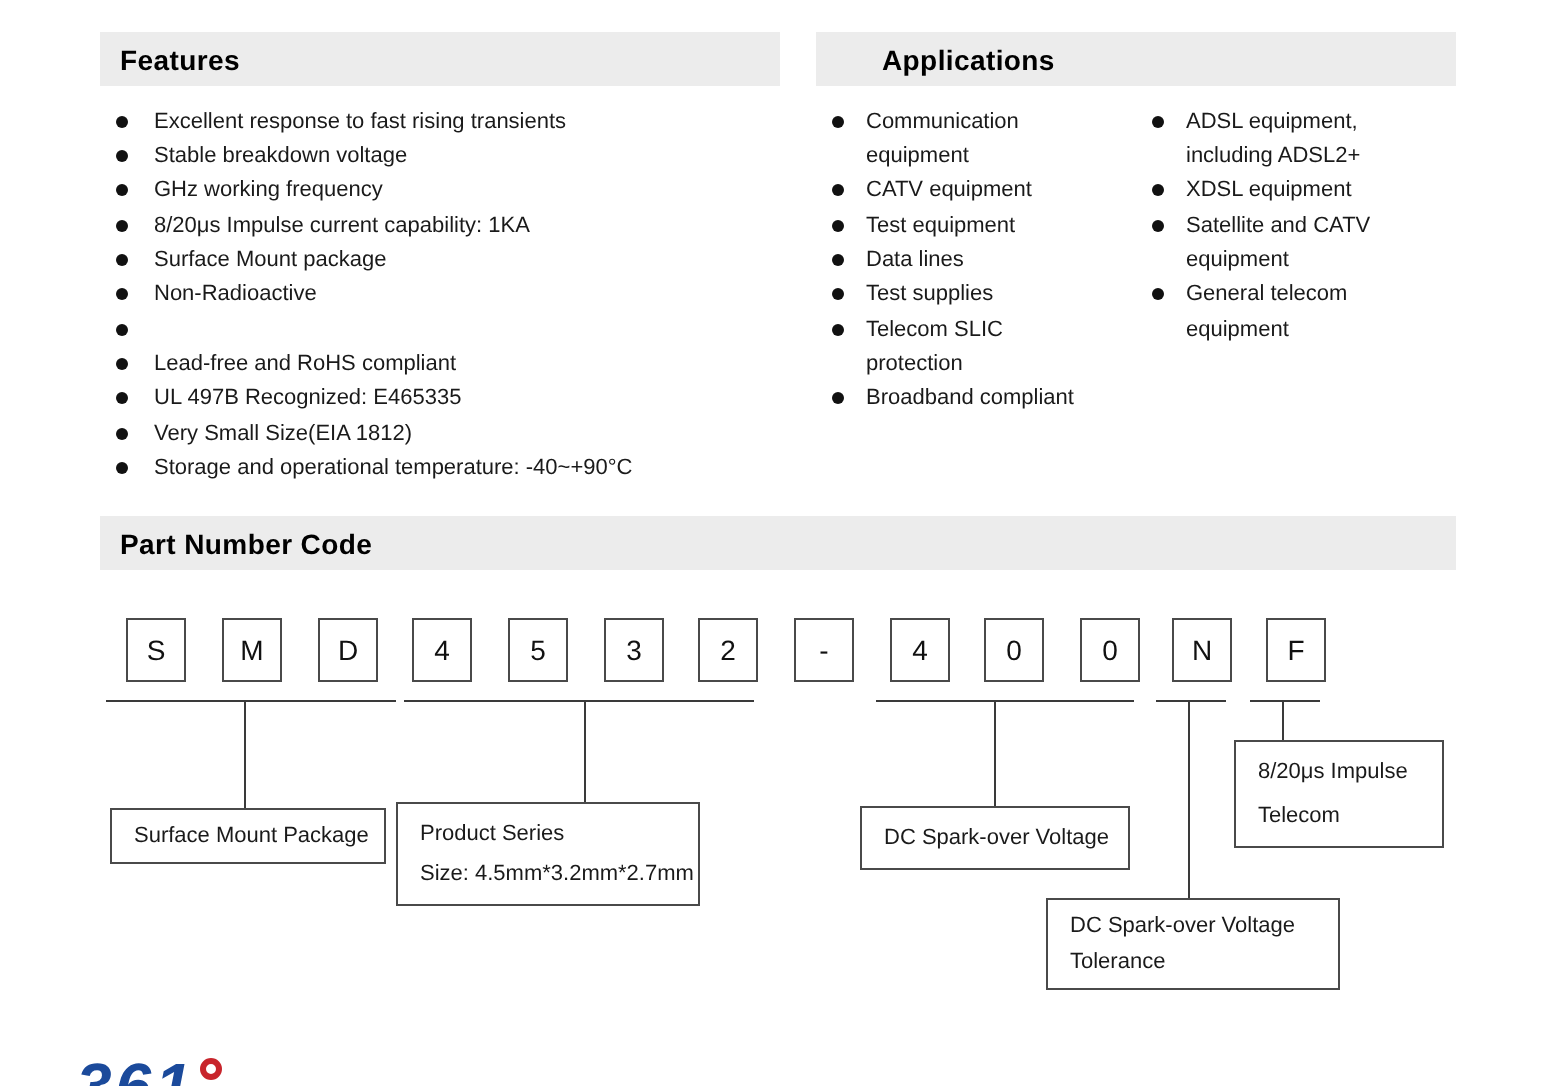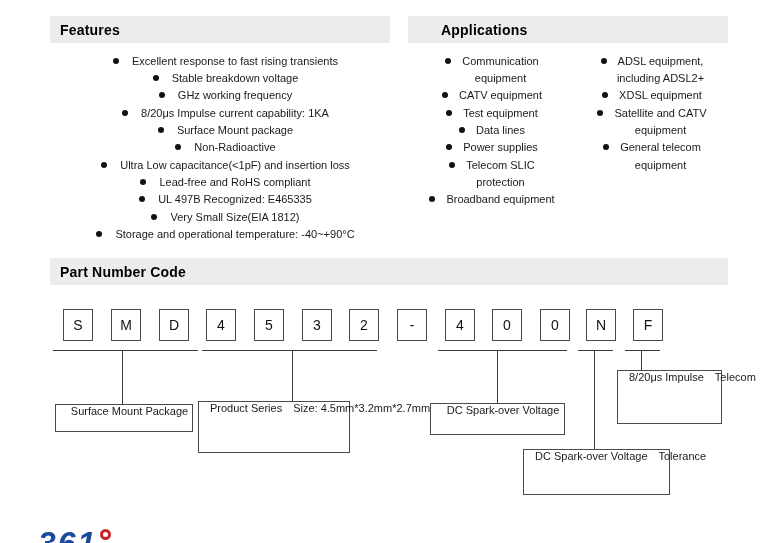--- a/index.html
+++ b/index.html
@@ -6,37 +6,37 @@
   .page{position:relative;width:780px;height:543px;background:#ffffff;
         font-family:"Liberation Sans",sans-serif;color:#111;overflow:hidden;}
 
   
   .bar{position:absolute;height:27px;background:#ececec;display:flex;align-items:center;
        padding-left:10px;box-sizing:border-box;}
   .bar .h{font-size:14px;font-weight:bold;color:#000;letter-spacing:.2px;text-align:center;}
 
   
   .list{position:absolute;}
-  .li{display:flex;align-items:center;height:17.35px;font-size:11px;color:#1a1a1a;white-space:nowrap;justify-content:center;}
+  .li{display:flex;align-items:center;height:17.35px;font-size:11px;color:#1a1a1a;white-space:nowrap;}
   .dot{width:6px;height:6px;border-radius:50%;background:#111;flex:none;}
   .f .dot{margin-right:13px;}
   .a .dot{margin-right:11px;}
   .nb .dot{visibility:hidden;}
 
   
   .cbox{position:absolute;top:309px;width:28px;height:30px;border:1px solid #4a4a4a;
         display:flex;align-items:center;justify-content:center;font-size:14px;color:#111;background:#fff;}
 
   
   .hline{position:absolute;height:1px;background:#3a3a3a;}
   .vline{position:absolute;width:1px;background:#3a3a3a;}
 
   
   .lbox{position:absolute;border:1px solid #4a4a4a;background:#fff;font-size:11px;color:#1a1a1a;
-        display:flex;justify-content:space-evenly;box-sizing:border-box;}
+        display:flex;flex-direction:column;justify-content:space-evenly;box-sizing:border-box;}
   .lbox .ln{padding-left:11px;white-space:nowrap;}
 
   
   .logo{position:absolute;left:38px;top:527px;width:110px;height:16px;overflow:hidden;}
   .logo-inner{display:flex;align-items:flex-start;}
   .logo-text{font-size:32px;line-height:32px;font-weight:bold;font-style:italic;
              color:#1b4a9b;letter-spacing:2px;}
   .logo-deg{width:5px;height:5px;border:3px solid #c8252c;border-radius:50%;
             margin-top:2px;margin-left:3px;flex:none;}
 </style>
@@ -73,21 +73,20 @@
     <div class="li">
         <span class="dot"></span>
         <span>Surface Mount package</span>
       </div>
     <div class="li">
         <span class="dot"></span>
         <span>Non-Radioactive</span>
       </div>
     <div class="li">
         <span class="dot"></span>
-        <span>Ultra Low capacitance(&lt;1pF) and insertion loss</span>
       </div>
     <div class="li">
         <span class="dot"></span>
         <span>Lead-free and RoHS compliant</span>
       </div>
     <div class="li">
         <span class="dot"></span>
         <span>UL 497B Recognized: E465335</span>
       </div>
     <div class="li">
@@ -116,33 +115,33 @@
     <div class="li">
         <span class="dot"></span>
         <span>Test equipment</span>
       </div>
     <div class="li">
         <span class="dot"></span>
         <span>Data lines</span>
       </div>
     <div class="li">
         <span class="dot"></span>
-        <span>Power supplies</span>
+        <span>Test supplies</span>
       </div>
     <div class="li">
         <span class="dot"></span>
         <span>Telecom SLIC</span>
       </div>
     <div class="li nb">
         <span class="dot"></span>
         <span>protection</span>
       </div>
     <div class="li">
         <span class="dot"></span>
-        <span>Broadband equipment</span>
+        <span>Broadband compliant</span>
       </div>
   </div>
 
   <div class="list a" style="left:576px;top:52px;width:152px;">
     <div class="li">
         <span class="dot"></span>
         <span>ADSL equipment,</span>
       </div>
     <div class="li nb">
         <span class="dot"></span>

